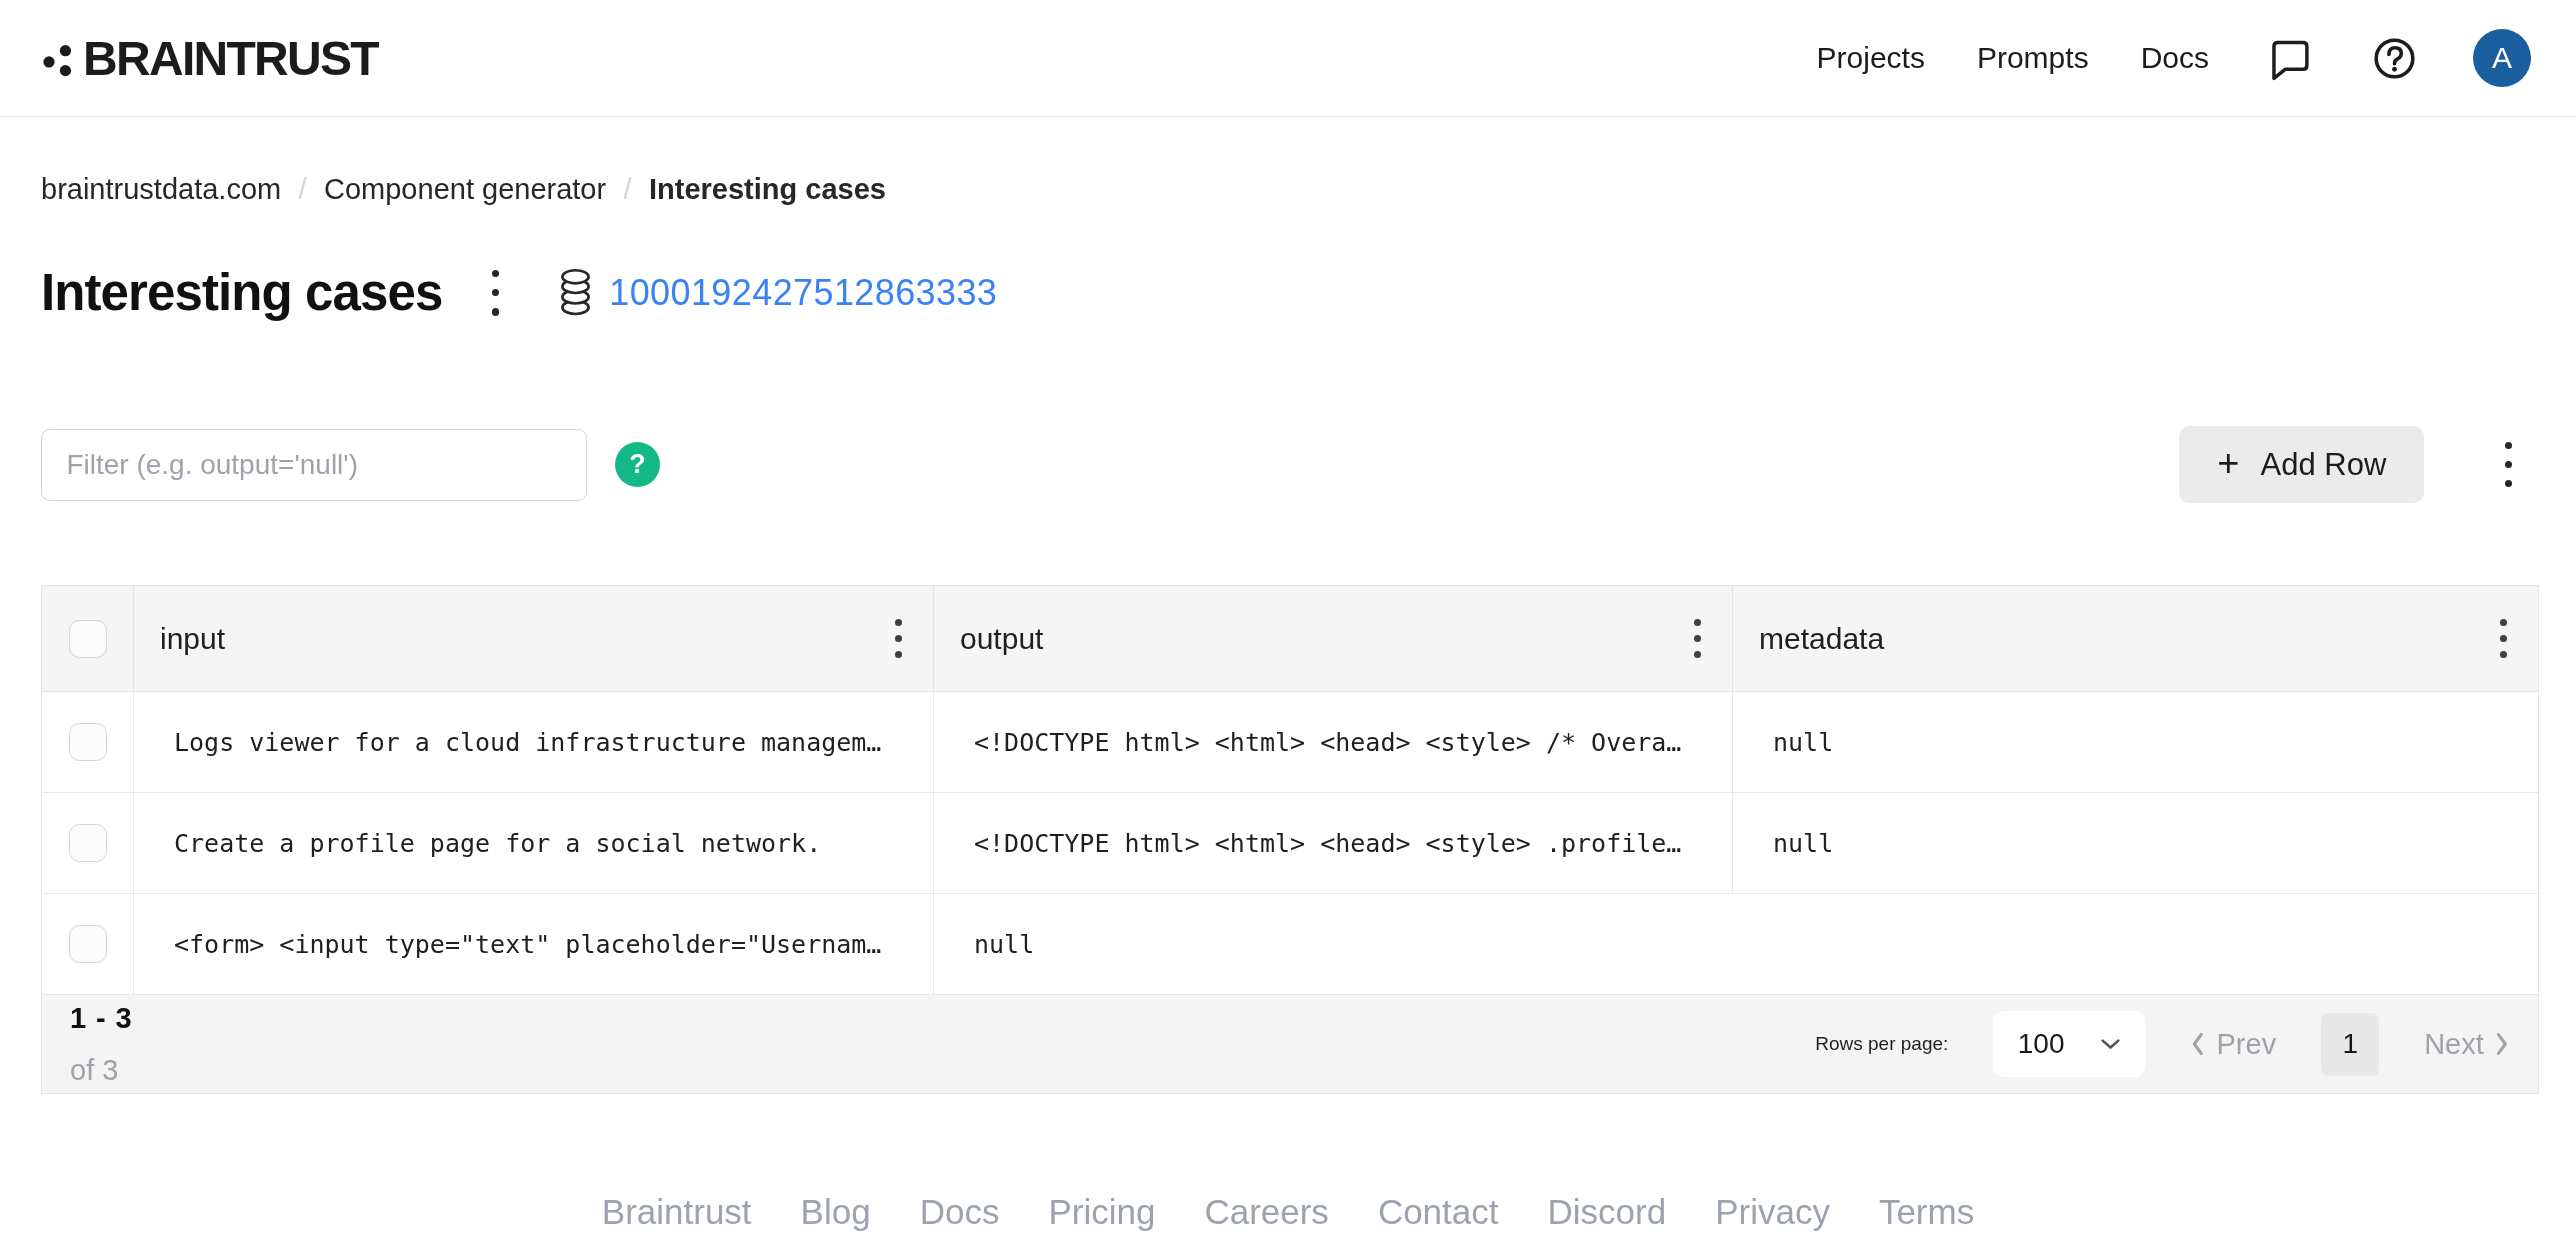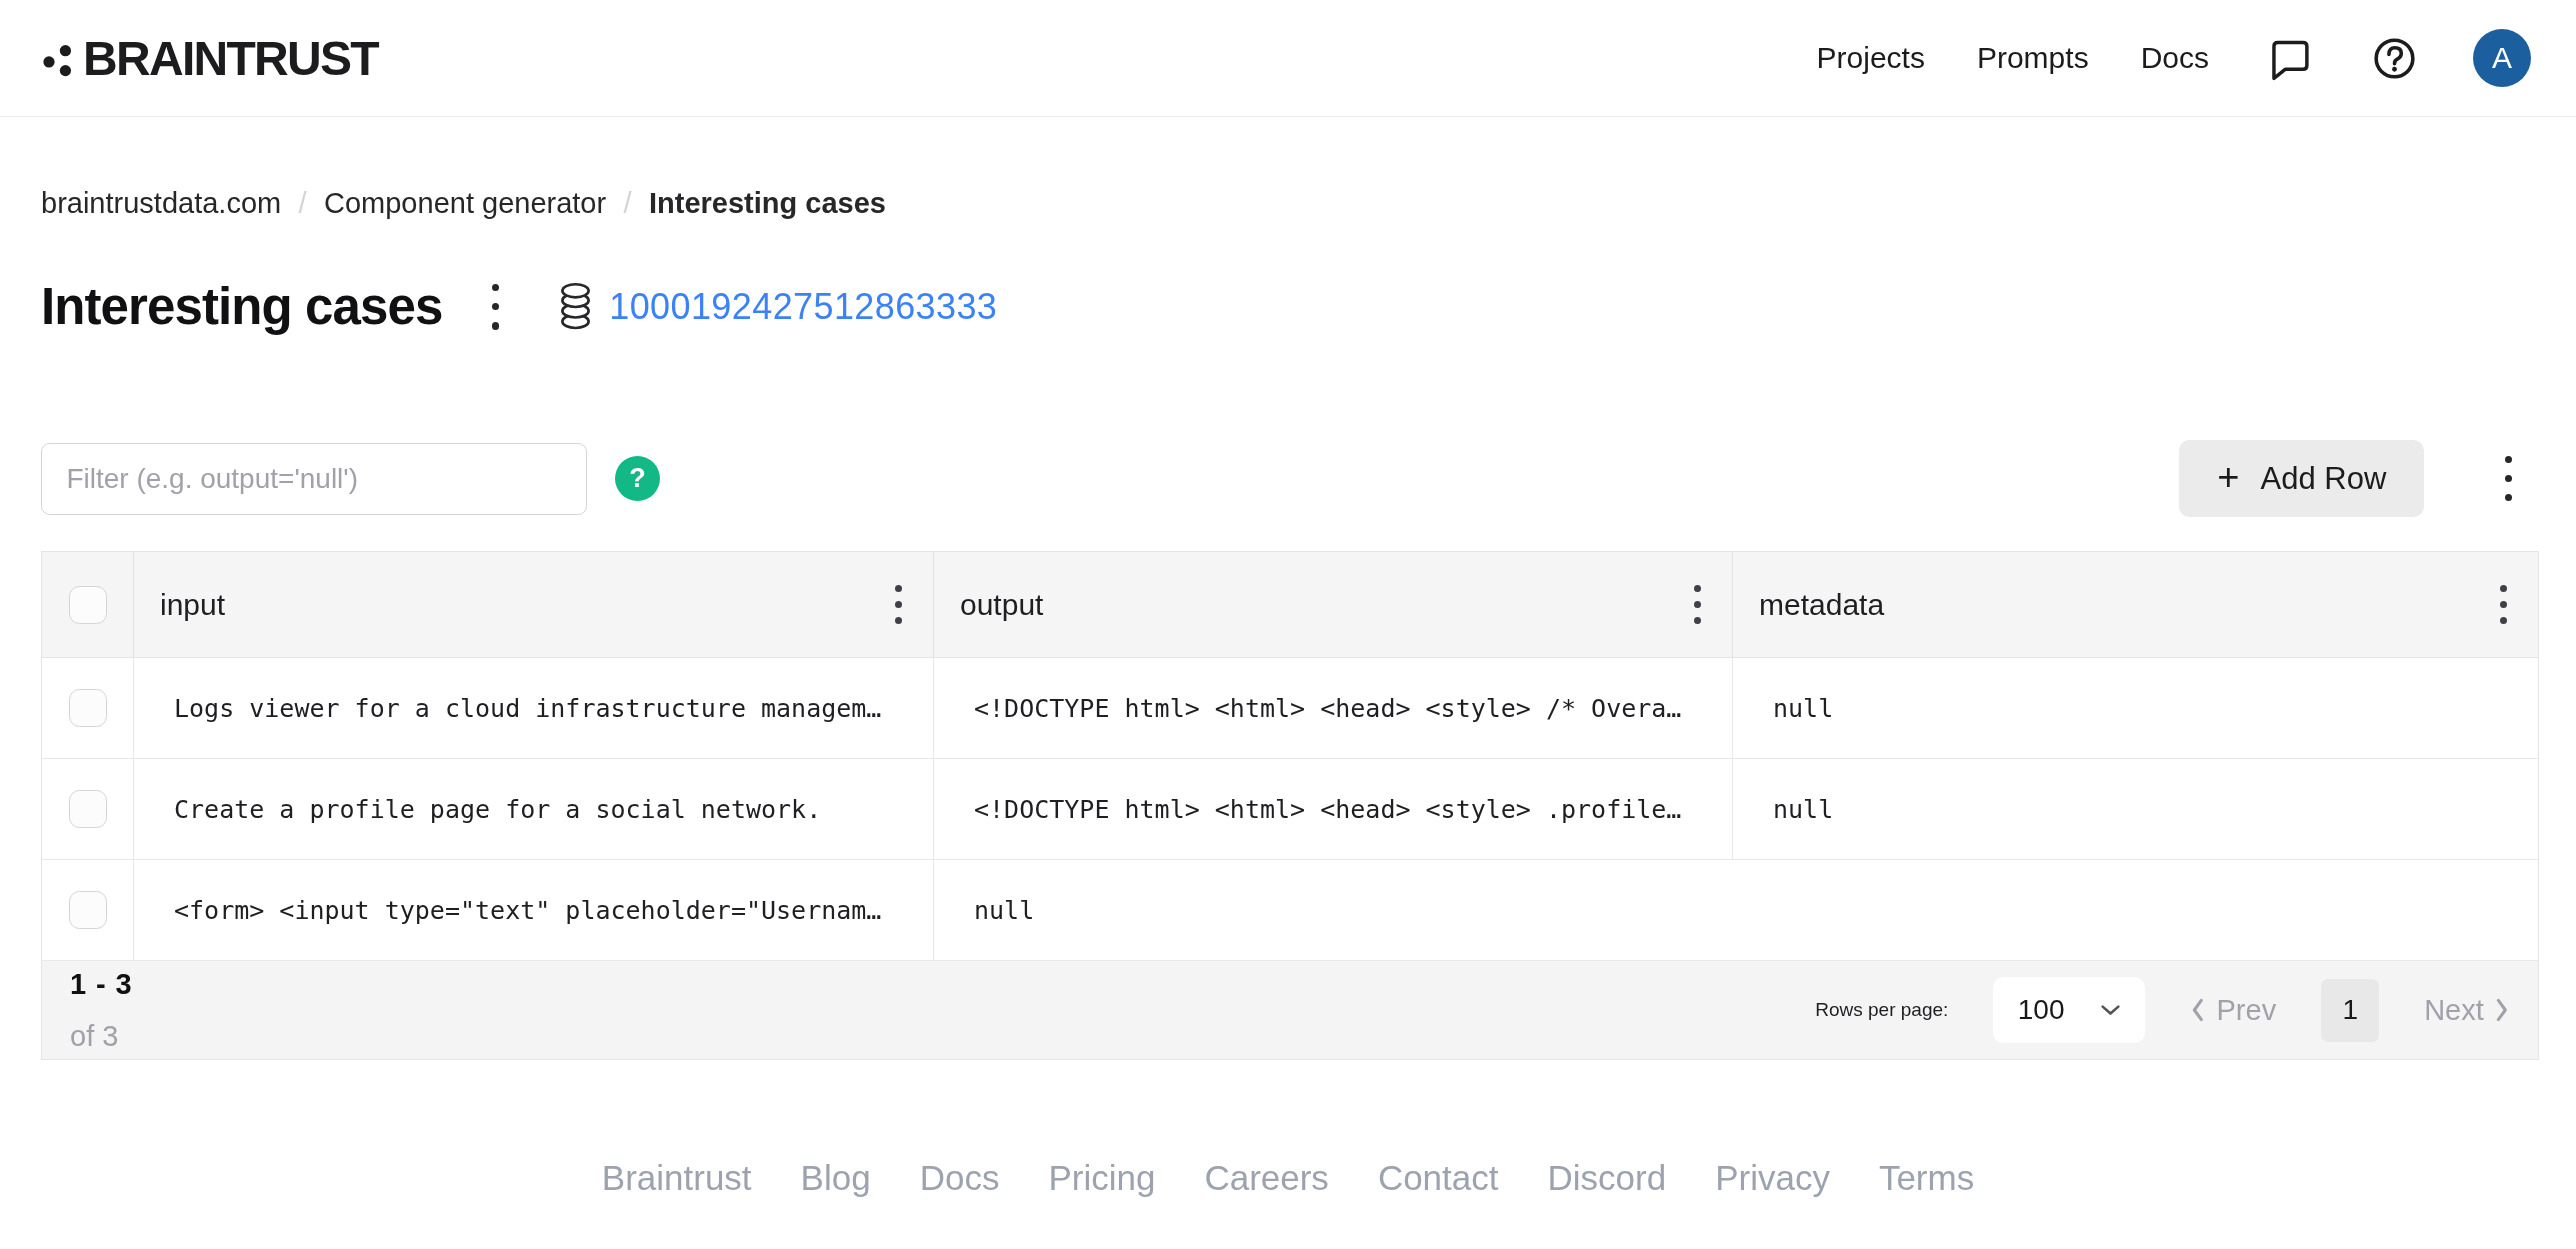--- a/index.html
+++ b/index.html
@@ -12,21 +12,21 @@
   .logo { display:flex; align-items:center; gap:7px; }
   .logo-text { font-size:48px; font-weight:700; letter-spacing:-1.7px; color:#1c1c1e; }
   .nav-right { display:flex; align-items:center; gap:52px; }
   .nav-link { font-size:30px; color:#1c1c1e; cursor:pointer; }
   .nav-icon { width:54px; height:54px; display:flex; align-items:center; justify-content:center; cursor:pointer; }
   .avatar { width:58px; height:58px; border-radius:50%; display:flex; align-items:center;
     justify-content:center; color:#fff; font-size:30px; cursor:pointer; }
 
   
   .main { padding:0 41px; }
-  .breadcrumb { margin-top:70px; display:flex; align-items:center; gap:17.4px; font-size:29px; color:#27272a; }
+  .breadcrumb { margin-top:56px; display:flex; align-items:center; gap:17.4px; font-size:29px; color:#27272a; }
   .crumb { cursor:pointer; }
   .crumb.current { font-weight:700; }
   .crumb-sep { color:#d4d4d8; font-size:29px; }
 
   .title-row { margin-top:56px; display:flex; align-items:center; height:61px; }
   .page-title { font-size:51px; font-weight:700; letter-spacing:-0.9px; color:#111113; }
   .kebab { display:flex; flex-direction:column; gap:11.3px; padding:8.7px 12.2px; cursor:pointer; }
   .kebab i { width:7.8px; height:7.8px; border-radius:50%; background:#27272a; }
   .kebab.small { gap:8.7px; }
   .kebab.small i { width:7px; height:7px; background:#3f3f46; }
@@ -42,21 +42,21 @@
   .filter-input::placeholder { color:#a1a1aa; }
   .help-badge { width:45px; height:45px; border-radius:50%; color:#fff; font-size:27px; font-weight:700;
     display:flex; align-items:center; justify-content:center; cursor:pointer; }
   .toolbar-right { display:flex; align-items:center; gap:68px; padding-right:10.5px; }
   .add-row-btn { height:77px; padding:0 38px; background:#ebebeb; border:none; border-radius:10.5px;
     display:flex; align-items:center; gap:21px; font-size:31px; color:#1c1c1e; cursor:pointer;
     font-family:"Liberation Sans", sans-serif; }
   .add-row-btn .plus { font-size:38px; font-weight:300; line-height:1; margin-top:-3.5px; }
 
   
-  .table { margin-top:34px; border:1.7px solid #e4e4e7; width:2498px; }
+  .table { margin-top:82px; border:1.7px solid #e4e4e7; width:2498px; }
   .grid-row { display:grid; grid-template-columns:91px 800px 799px 1fr; }
   .thead { background:#f5f5f5; height:106px; border-bottom:1.7px solid #e4e4e7; }
   .th { display:flex; align-items:center; justify-content:space-between;
     padding:0 19px 0 26px; font-size:30px; color:#1f1f23; border-left:1.7px solid #e4e4e7; }
   .cb-cell { display:flex; align-items:center; justify-content:center; }
   .checkbox { width:38px; height:38px; border:1.7px solid #d4d4d8; border-radius:10.5px; background:#fcfcfc; cursor:pointer; }
   .tr { height:101px; border-bottom:1.7px solid #e8e8e8; background:#fff; cursor:pointer; }
   .tr:last-child { border-bottom:1.7px solid #e8e8e8; }
   .td { display:flex; align-items:center; padding:0 40px; border-left:1.7px solid #e8e8e8;
     font-family:"DejaVu Sans Mono","Liberation Mono",monospace; font-size:25px; color:#1f1f23;

